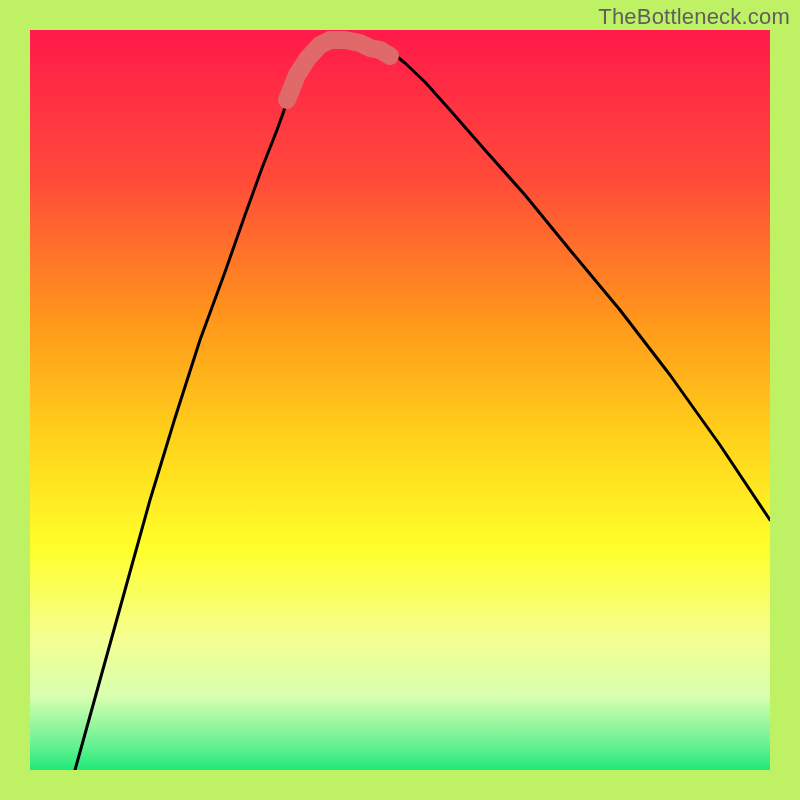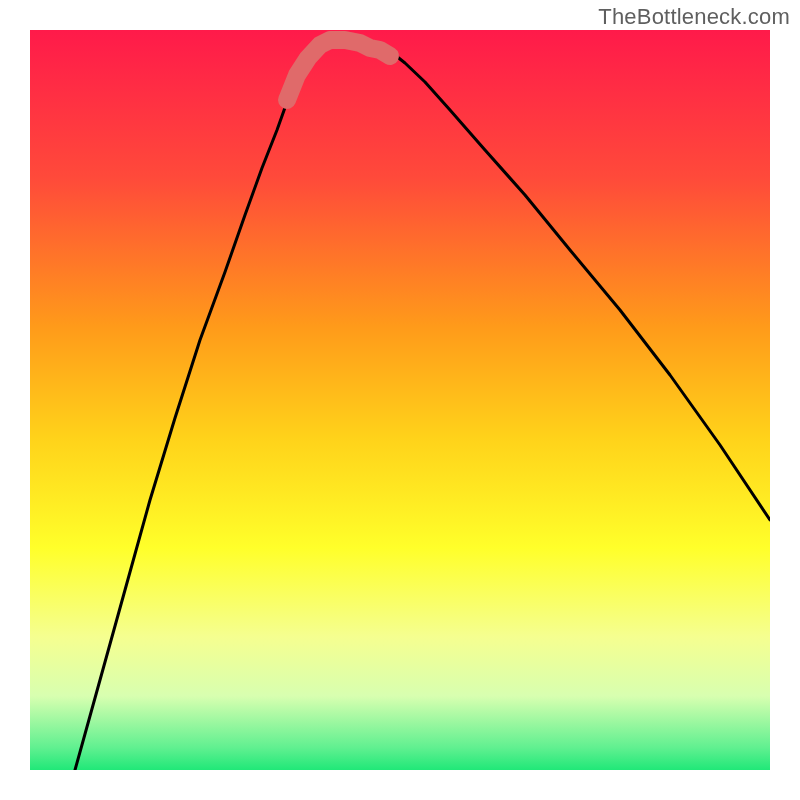--- a/index.html
+++ b/index.html
@@ -10,21 +10,21 @@
     background: #000;
     overflow: hidden;
     font-family: Arial, Helvetica, sans-serif;
   }
   .frame {
     position: absolute;
     left: 0;
     top: 0;
     width: 800px;
     height: 800px;
-    background: #ffffff;
+    background: #bef264;
   }
   .plot {
     position: absolute;
     left: 30px;
     top: 30px;
     width: 740px;
     height: 740px;
   }
   .watermark {
     position: absolute;

